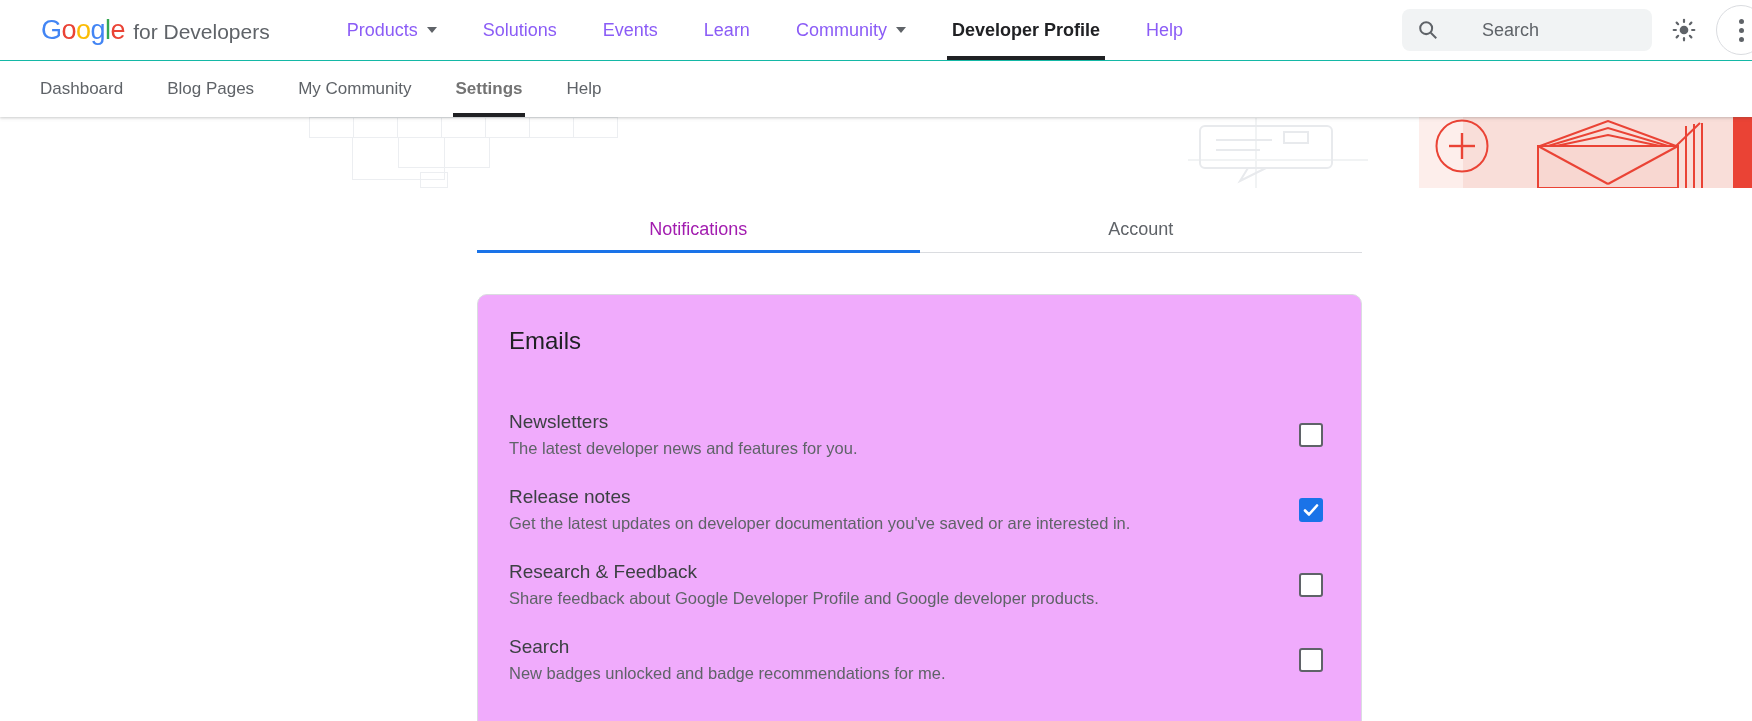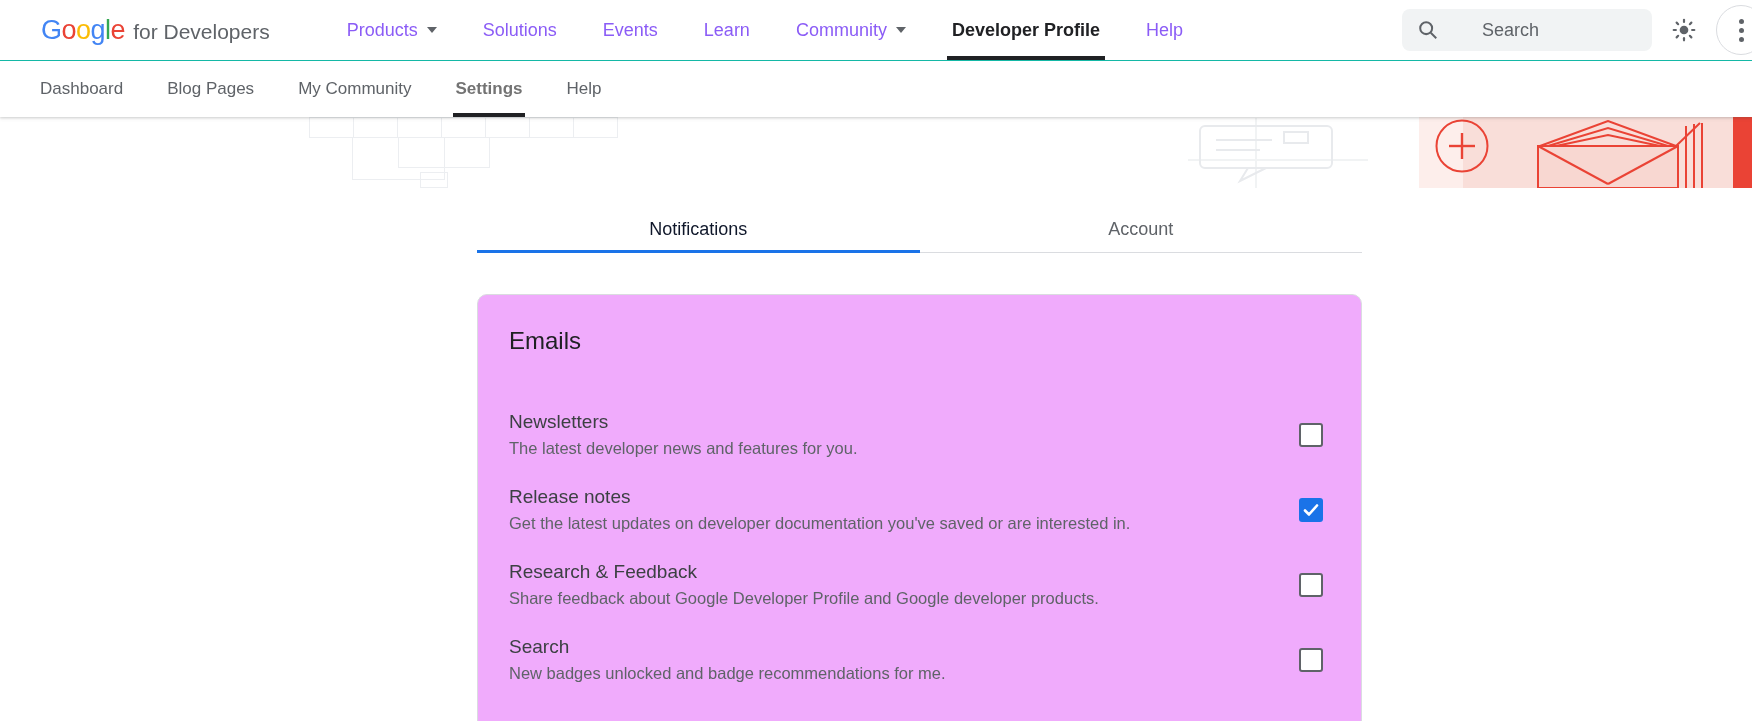--- a/index.html
+++ b/index.html
@@ -39,21 +39,21 @@
   .gb2 { left:398px; top:20px; width:92px; height:31px; }
   .gb3 { left:420px; top:55px; width:28px; height:16px; }
   .pink-a { position:absolute; left:1419px; width:44px; top:0; bottom:0; background:#fdeeeb; }
   .pink-b { position:absolute; left:1463px; right:0; top:0; bottom:0; background:#f9ded9; }
   .red-bar { position:absolute; left:1733px; right:0; top:0; bottom:0; background:#ea4335; }
   .banner svg { position:absolute; }
 
   
   .tabs { display:flex; margin:30px 0 0 477px; width:885px; }
   .tab { flex:1; text-align:center; font-size:18px; line-height:22px; color:#5f6368; padding-bottom:13px; cursor:pointer; box-shadow:inset 0 -1px 0 #dadce0; }
-  .tab.active { color:#0f172a; font-weight:500; box-shadow:inset 0 -3px 0 #1a73e8; }
+  .tab.active { color:#a21caf; font-weight:500; box-shadow:inset 0 -3px 0 #1a73e8; }
 
   
   .card { margin:41px 0 0 477px; width:885px; height:520px; border:1px solid #dadce0; border-radius:10px; background:#f0abfc; padding:32px 38px 0 31px; }
   .card-title { font-size:24px; color:#202124; font-weight:400; line-height:28px; }
   .rows { margin-top:56px; }
   .row { display:flex; justify-content:space-between; align-items:center; margin-bottom:28px; }
   .row-title { font-size:19px; color:#3c4043; line-height:22px; }
   .row-desc { font-size:16.5px; color:#5f6368; line-height:20px; margin-top:5px; }
   .cb { width:24px; height:24px; border:2px solid #5f6368; border-radius:3px; background:#fff; cursor:pointer; flex-shrink:0; display:flex; align-items:center; justify-content:center; }
   .cb.checked { border:none; background:#1a73e8; }

